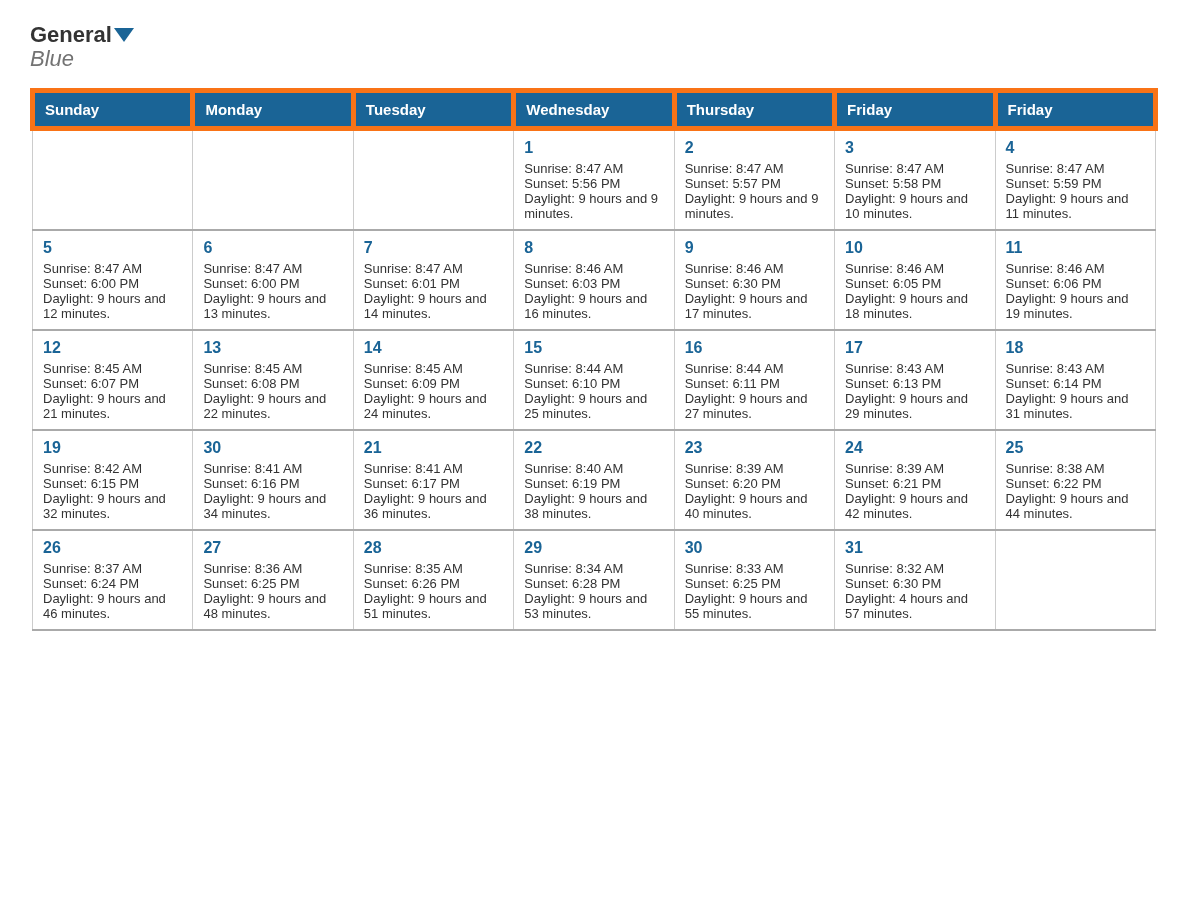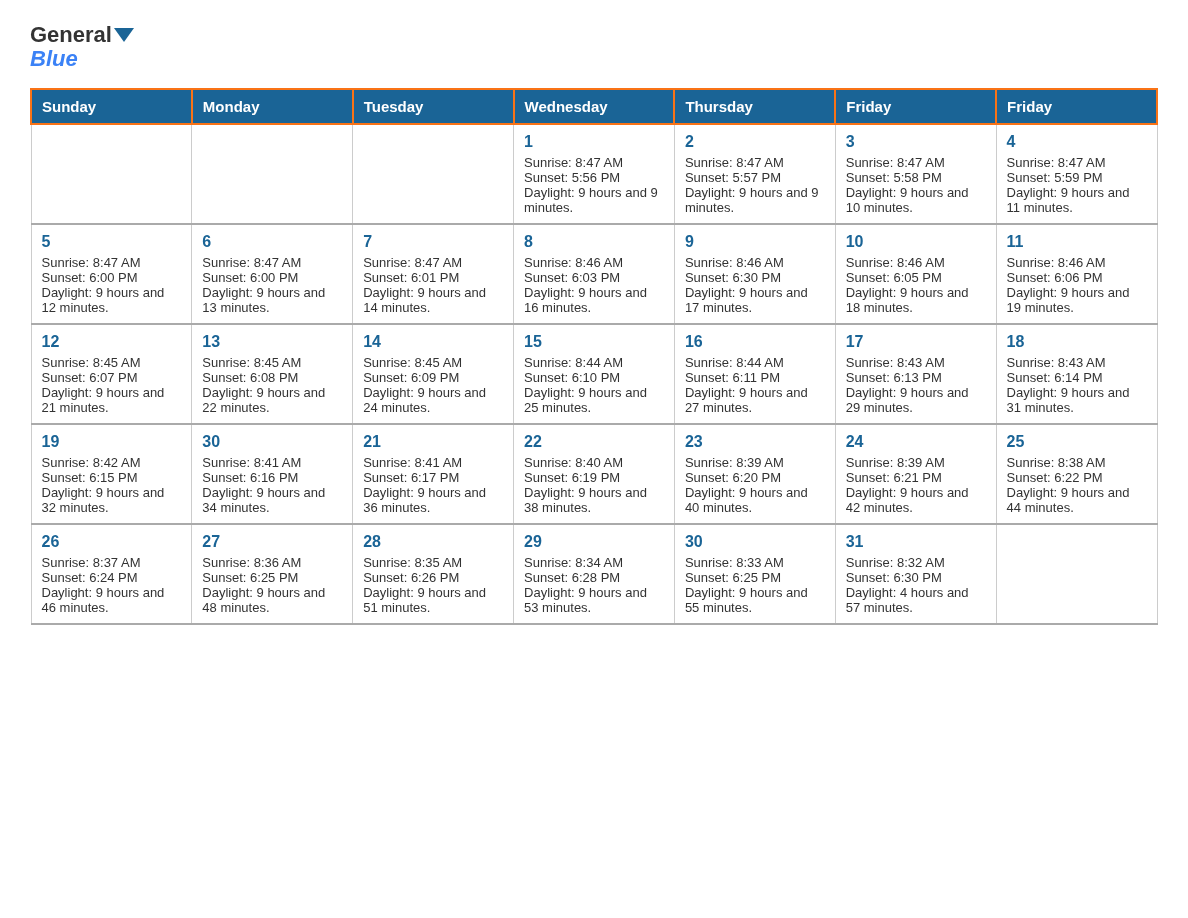--- a/index.html
+++ b/index.html
@@ -33,38 +33,38 @@
     .logo-general { color: #333; }
     .logo-triangle {
       width: 0; height: 0;
       border-left: 10px solid transparent;
       border-right: 10px solid transparent;
       border-top: 14px solid #1a6496;
       display: inline-block;
       margin: 0 2px;
       vertical-align: middle;
     }
-    .logo-blue { color: #3b82f6; font-style: italic; font-size: 22px; font-weight: bold; }
+    .logo-blue { color: #737373; font-style: italic; font-size: 22px; font-weight: normal; }
     .title-block { text-align: right; }
     .month-title { font-size: 52px; font-weight: normal; color: #222; line-height: 1.1; }
     .location { font-size: 22px; color: #444; margin-top: 4px; }
 
     .calendar {
       width: 100%;
       border-collapse: collapse;
       margin-top: 10px;
     }
     .calendar thead tr th {
       background-color: #1a6496;
       color: #fff;
       font-size: 15px;
       font-weight: bold;
       padding: 8px 10px;
       text-align: left;
-      border: 2px solid #f97316;
+      border: 5px solid #f97316;
     }
     .calendar tbody tr td {
       border: 1px solid #ccc;
       vertical-align: top;
       padding: 8px 10px;
       width: calc(100% / 7);
       min-height: 90px;
       font-size: 13px;
       color: #333;
     }

